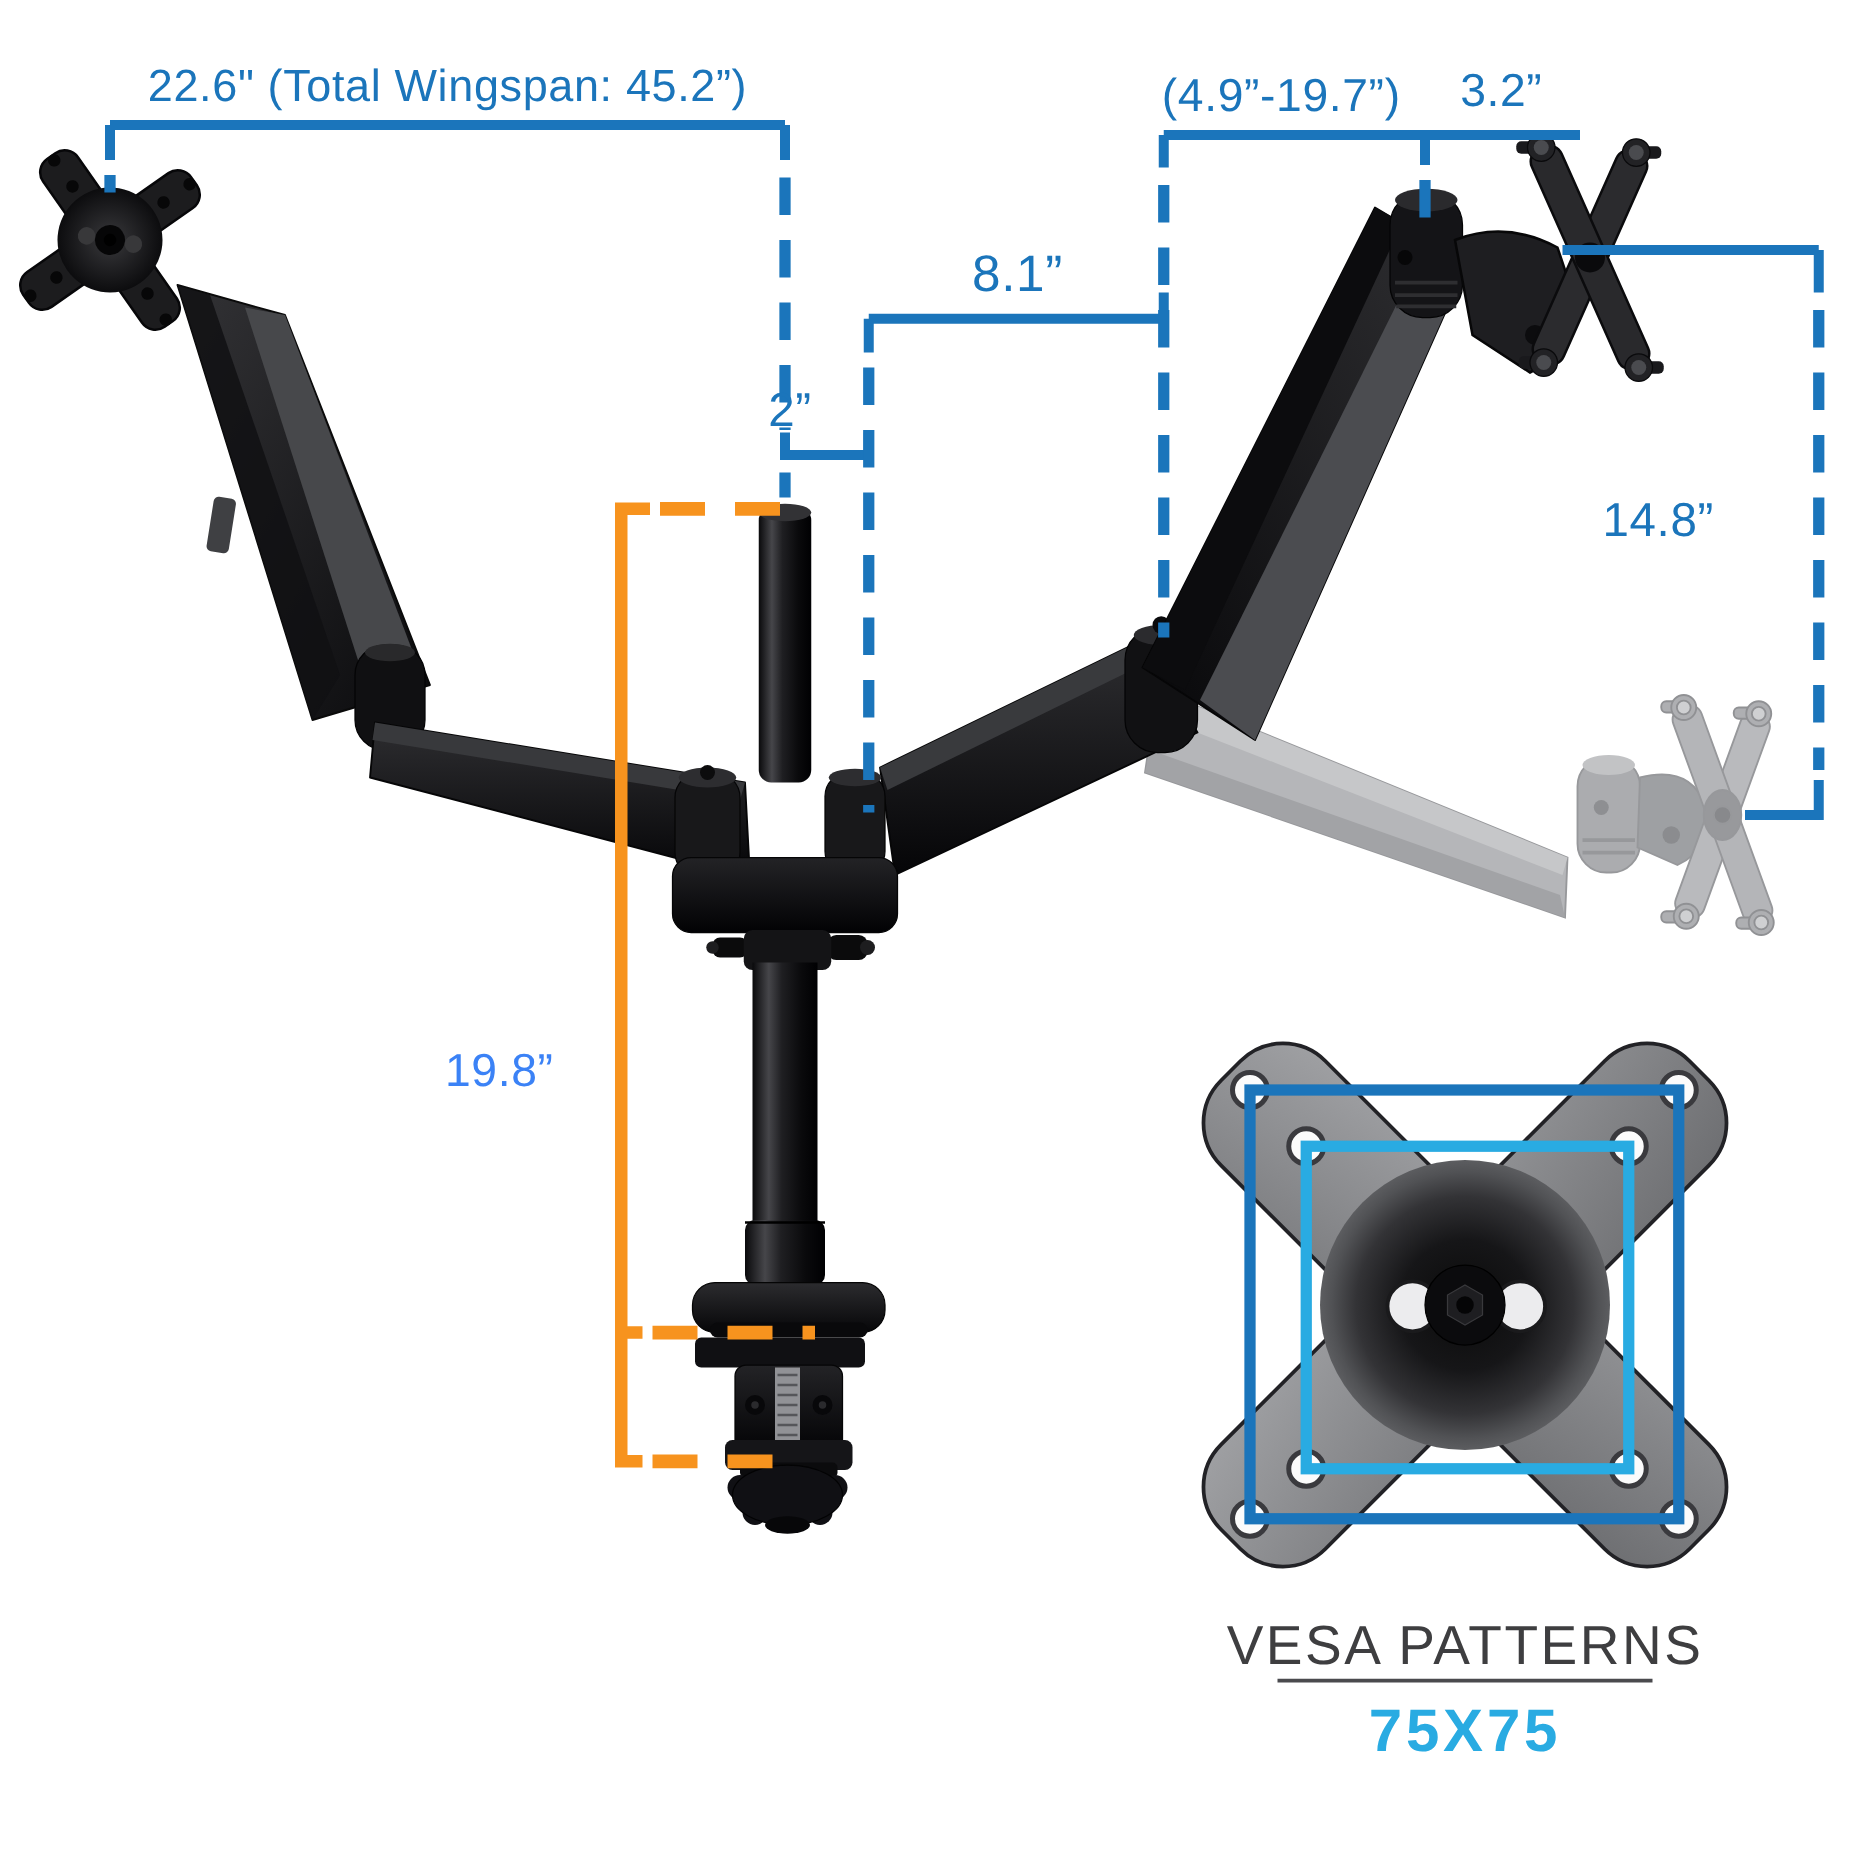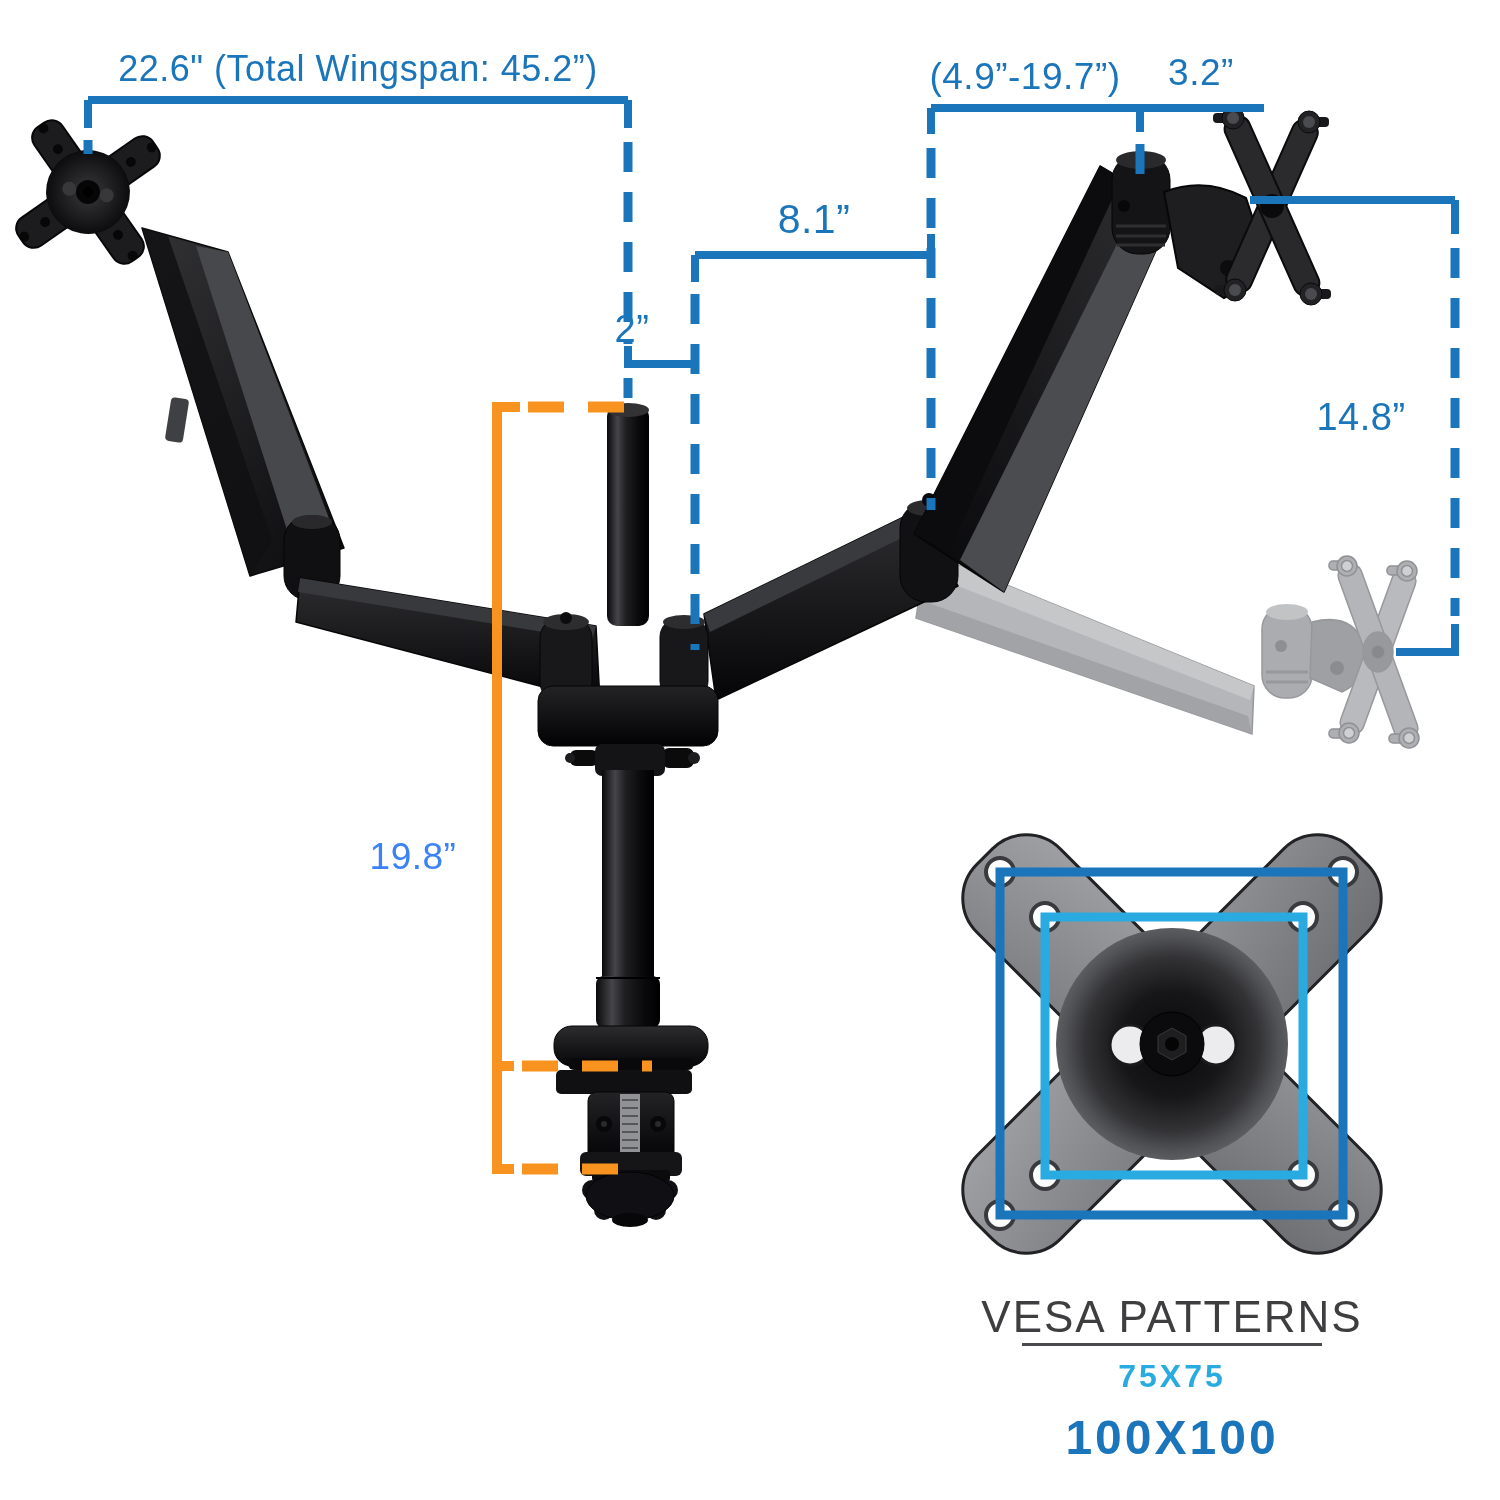--- a/index.html
+++ b/index.html
@@ -3,34 +3,34 @@
 <meta charset="utf-8">
 <style>
   html,body{margin:0;padding:0;background:#ffffff;}
   body{width:1500px;height:1500px;position:relative;overflow:hidden;
        font-family:"Liberation Sans", sans-serif;}
   #stage{position:absolute;left:0;top:0;width:1500px;height:1500px;}
   #art{position:absolute;left:0;top:0;}
   .lbl{position:absolute;color:#1B75BB;font-size:37px;text-align:center;
        white-space:nowrap;letter-spacing:0.5px;}
   .lbl.orange{color:#3b82f6;}
-  .lbl.right{text-align:center;}
+  .lbl.right{text-align:left;}
   #lbl-wingspan{left:88px;top:48px;width:540px;font-size:36px;}
   #lbl-reach{left:905px;top:56px;width:240px;}
   #lbl-32{left:1136px;top:52px;width:130px;}
   #lbl-81{left:697px;top:196px;width:234px;font-size:41px;}
   #lbl-2{left:582px;top:308px;width:100px;font-size:38px;}
   #lbl-148{left:1282px;top:396px;width:158px;font-size:38px;}
   #lbl-198{left:356px;top:836px;width:114px;}
   #lbl-413{left:348px;top:1086px;width:130px;line-height:1.08;}
   #vesa-title{left:972px;top:1292px;width:400px;color:#3E3E40;
       font-size:44px;letter-spacing:2px;}
   #vesa-underline{position:absolute;left:1022px;top:1343px;width:300px;
       border-top:3px solid #4a4a4e;}
-  #lbl-75{left:972px;top:1358px;width:400px;font-size:32px;font-weight:bold;
+  #lbl-75{left:972px;top:1358px;width:400px;font-size:48px;font-weight:bold;
       color:#29ABE2;letter-spacing:3px;}
   #lbl-100{left:972px;top:1410px;width:400px;font-size:48px;font-weight:bold;
       color:#1B75BB;letter-spacing:3px;}
 </style>
 </head>
 <body>
 
 <div id="stage">
 
 <svg id="art" width="1500" height="1500" viewBox="0 0 1500 1500">
@@ -268,15 +268,14 @@
 <div class="lbl" id="lbl-wingspan">22.6" (Total Wingspan: 45.2”)</div>
 <div class="lbl" id="lbl-reach">(4.9”-19.7”)</div>
 <div class="lbl" id="lbl-32">3.2”</div>
 <div class="lbl" id="lbl-81">8.1”</div>
 <div class="lbl" id="lbl-2">2”</div>
 <div class="lbl right" id="lbl-148">14.8”</div>
 <div class="lbl orange right" id="lbl-198">19.8”</div>
 <div class="lbl" id="vesa-title">VESA PATTERNS</div>
 <div id="vesa-underline"></div>
 <div class="lbl" id="lbl-75">75X75</div>
-<div class="lbl" id="lbl-100">100X100</div>
 
 </div>
 
 </body></html>

